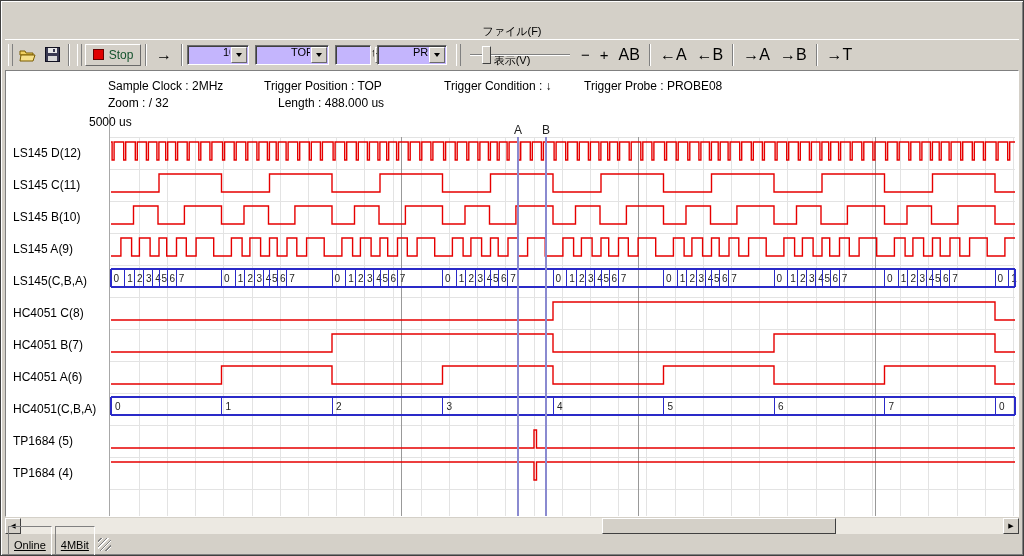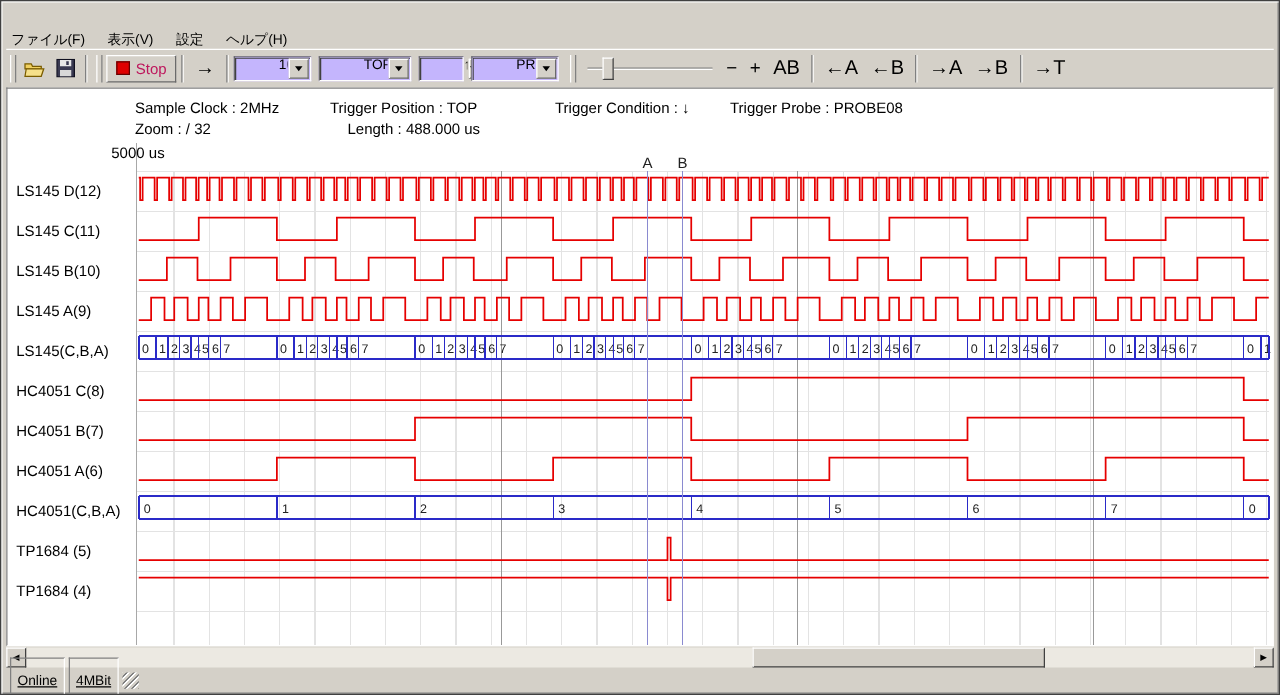--- a/index.html
+++ b/index.html
@@ -12,28 +12,28 @@
   #titlebar{position:absolute;left:4px;top:4px;right:4px;height:18px;
     background:linear-gradient(to right,#0a246a,#a6caf0);display:flex;align-items:center;padding:0 2px;}
   #titlebar .ttext{color:#fff;font-size:11px;font-weight:bold;margin-left:4px;white-space:nowrap;overflow:hidden;flex:1;}
   .winbtn{width:16px;height:14px;background:#d4d0c8;border:1px solid;border-color:#fff #404040 #404040 #fff;
     margin-left:2px;position:relative;display:inline-block;}
   .winbtn .g-min{position:absolute;left:3px;bottom:2px;width:7px;height:2px;background:#000;}
   .winbtn .g-max{position:absolute;left:3px;top:2px;width:8px;height:8px;border:1px solid #000;border-top-width:2px;}
   .winbtn .g-close{position:absolute;left:0;top:-1px;width:14px;text-align:center;font-size:11px;font-weight:bold;color:#000;}
   #appicon{width:14px;height:14px;flex:0 0 14px;}
   
-  #menubar{position:absolute;left:6px;top:23px;right:6px;height:15px;display:flex;gap:14px;align-items:center;font-size:11px;}
+  #menubar{position:absolute;left:6px;top:23px;right:6px;height:15px;display:flex;gap:14px;align-items:center;font-size:11px;flex-direction:column;}
   .menuitem{padding:0 2px;}
   
   #toolbar{position:absolute;left:4px;top:38px;right:4px;height:30px;display:flex;align-items:center;
     border-top:1px solid #fff;}
   .grip{width:5px;height:22px;margin:0 3px;border-left:1px solid #fff;border-right:1px solid #808080;box-shadow:-2px 0 0 #d4d0c8;}
   .tsep{width:2px;height:22px;margin:0 4px;border-left:1px solid #808080;border-right:1px solid #fff;}
-  .tbtn{display:flex;align-items:center;justify-content:center;height:22px;padding:0 4px;color:#be185d;}
+  .tbtn{display:flex;align-items:center;justify-content:center;height:22px;padding:0 4px;color:#14532d;}
   .tbtn.raised{border:1px solid;border-color:#fff #6a6a6a #6a6a6a #fff;background:#d4d0c8;}
   .ticon{width:22px;height:20px;display:flex;align-items:center;justify-content:center;margin:0 1px;}
   .combo{height:20px;background:#c4b5fd;border:1px solid;border-color:#6a6a6a #fff #fff #6a6a6a;
      box-shadow:inset 1px 1px 0 #404040;display:flex;margin-right:6px;padding-left:32px;}
   .combo .ctext{flex:1;padding:0 3px;font-size:11px;white-space:nowrap;overflow:hidden;}
   .combo .cbtn{width:16px;height:16px;margin:1px;background:#d4d0c8;border:1px solid;border-color:#fff #6a6a6a #6a6a6a #fff;
      display:flex;align-items:center;justify-content:center;}
   .tri{width:0;height:0;border-left:3px solid transparent;border-right:3px solid transparent;border-top:4px solid #000;}
   #slider{position:relative;width:100px;height:22px;margin:0 6px;}
   #slider .track{position:absolute;left:0;right:0;top:10px;height:2px;border-top:1px solid #808080;border-bottom:1px solid #fff;}

